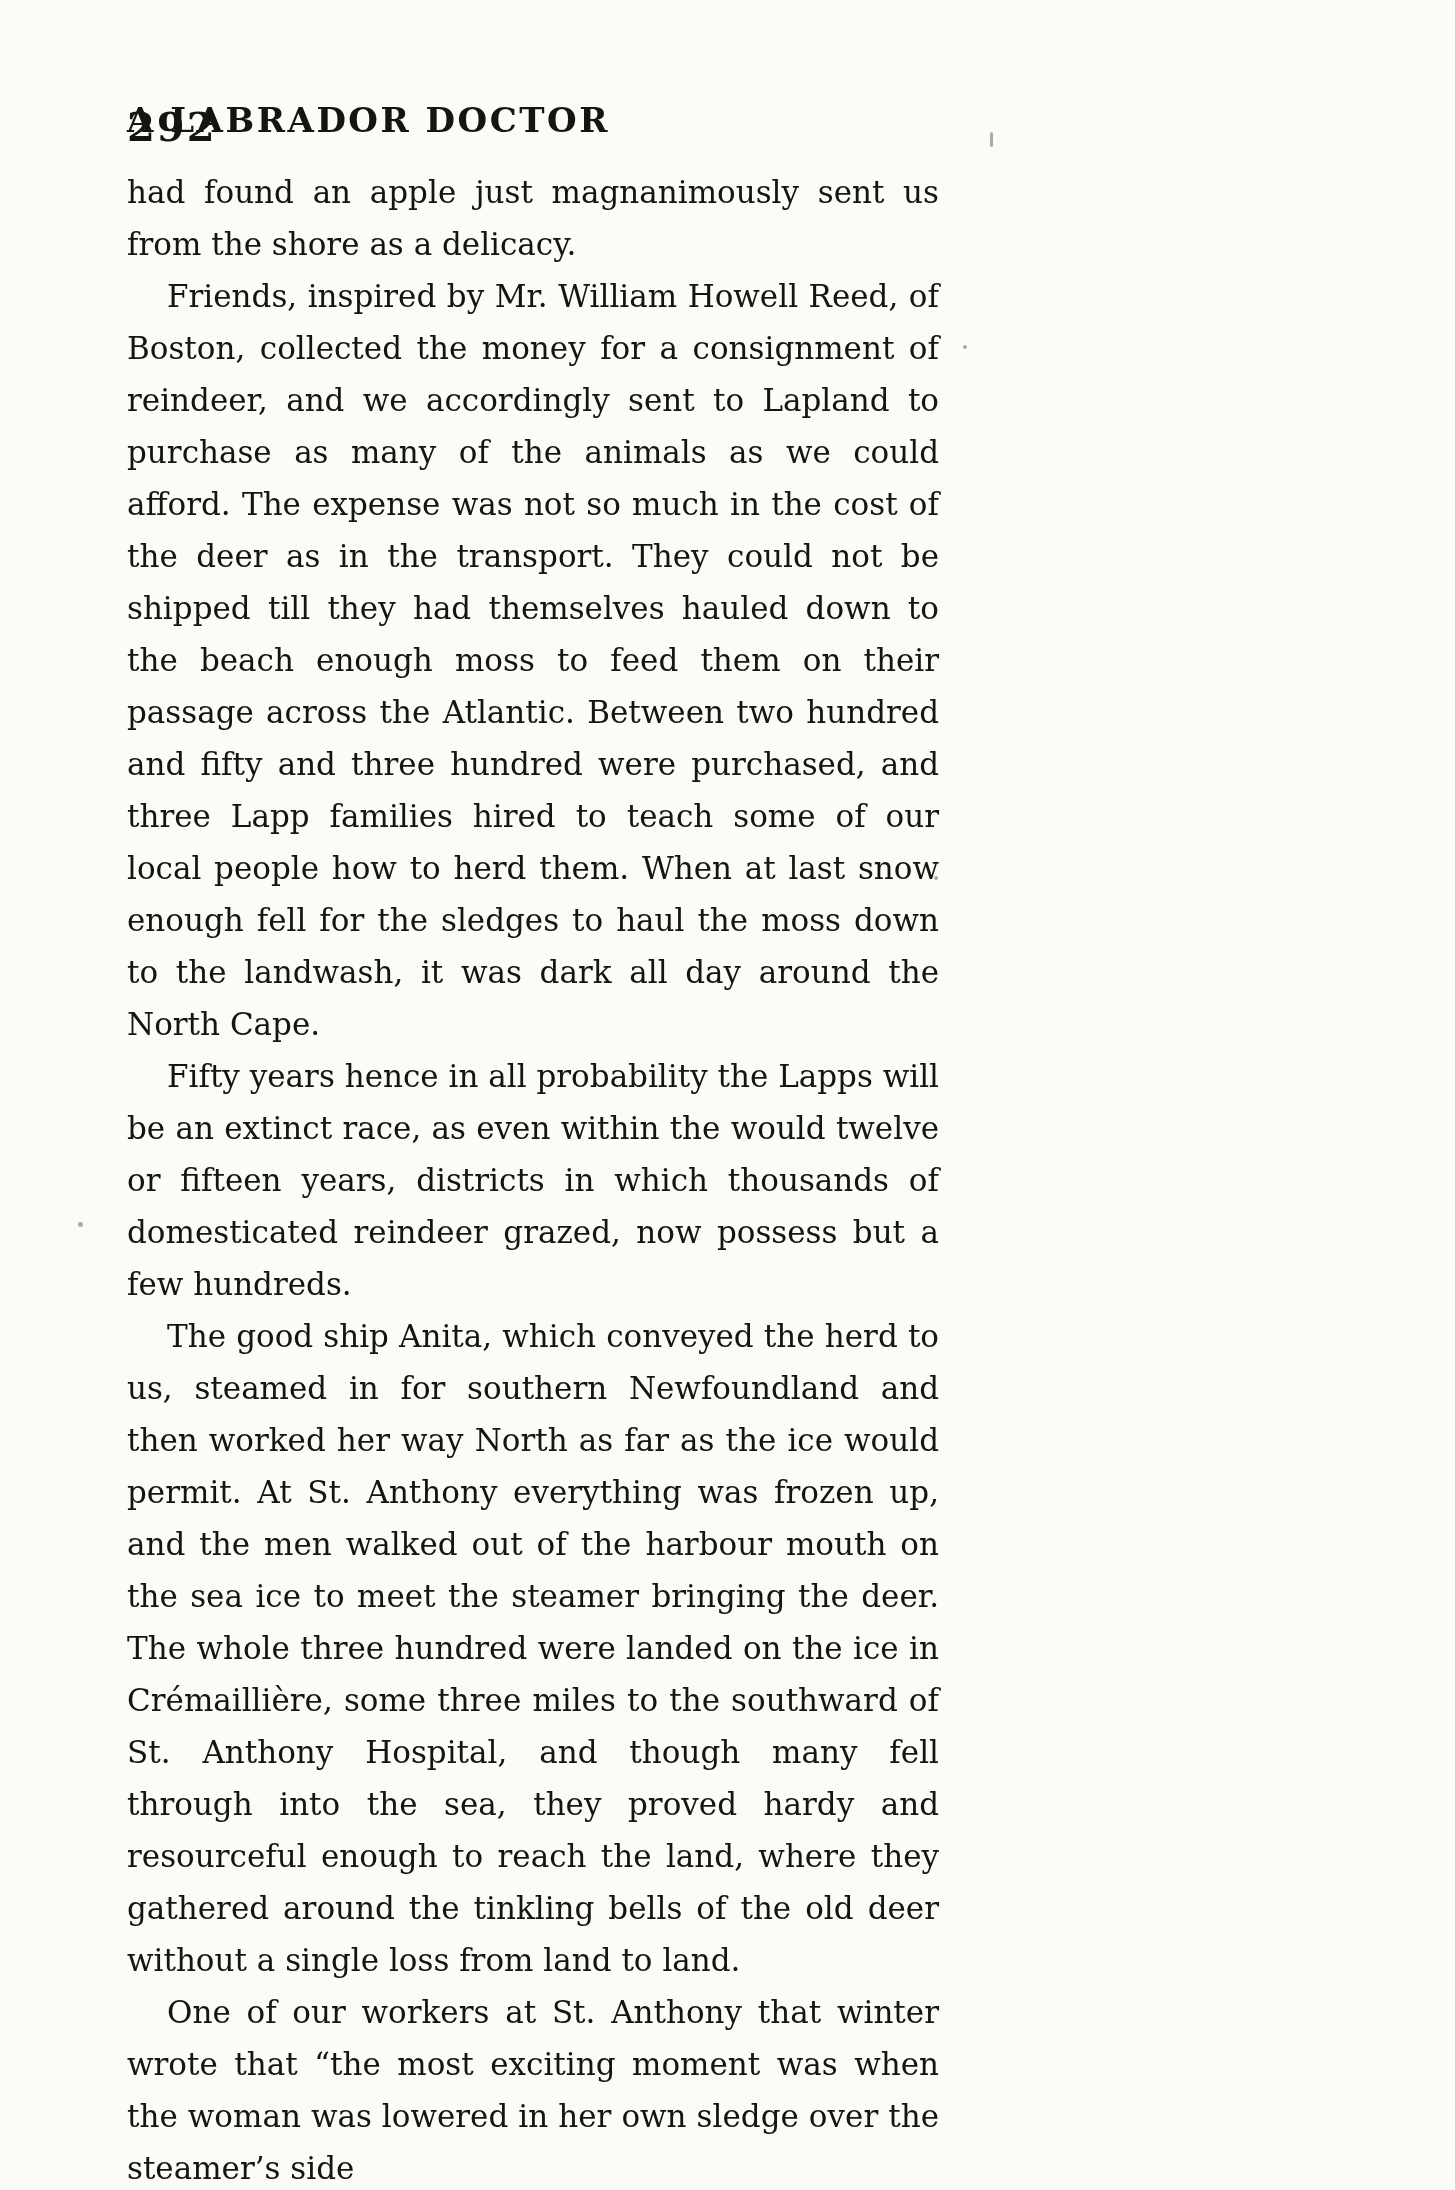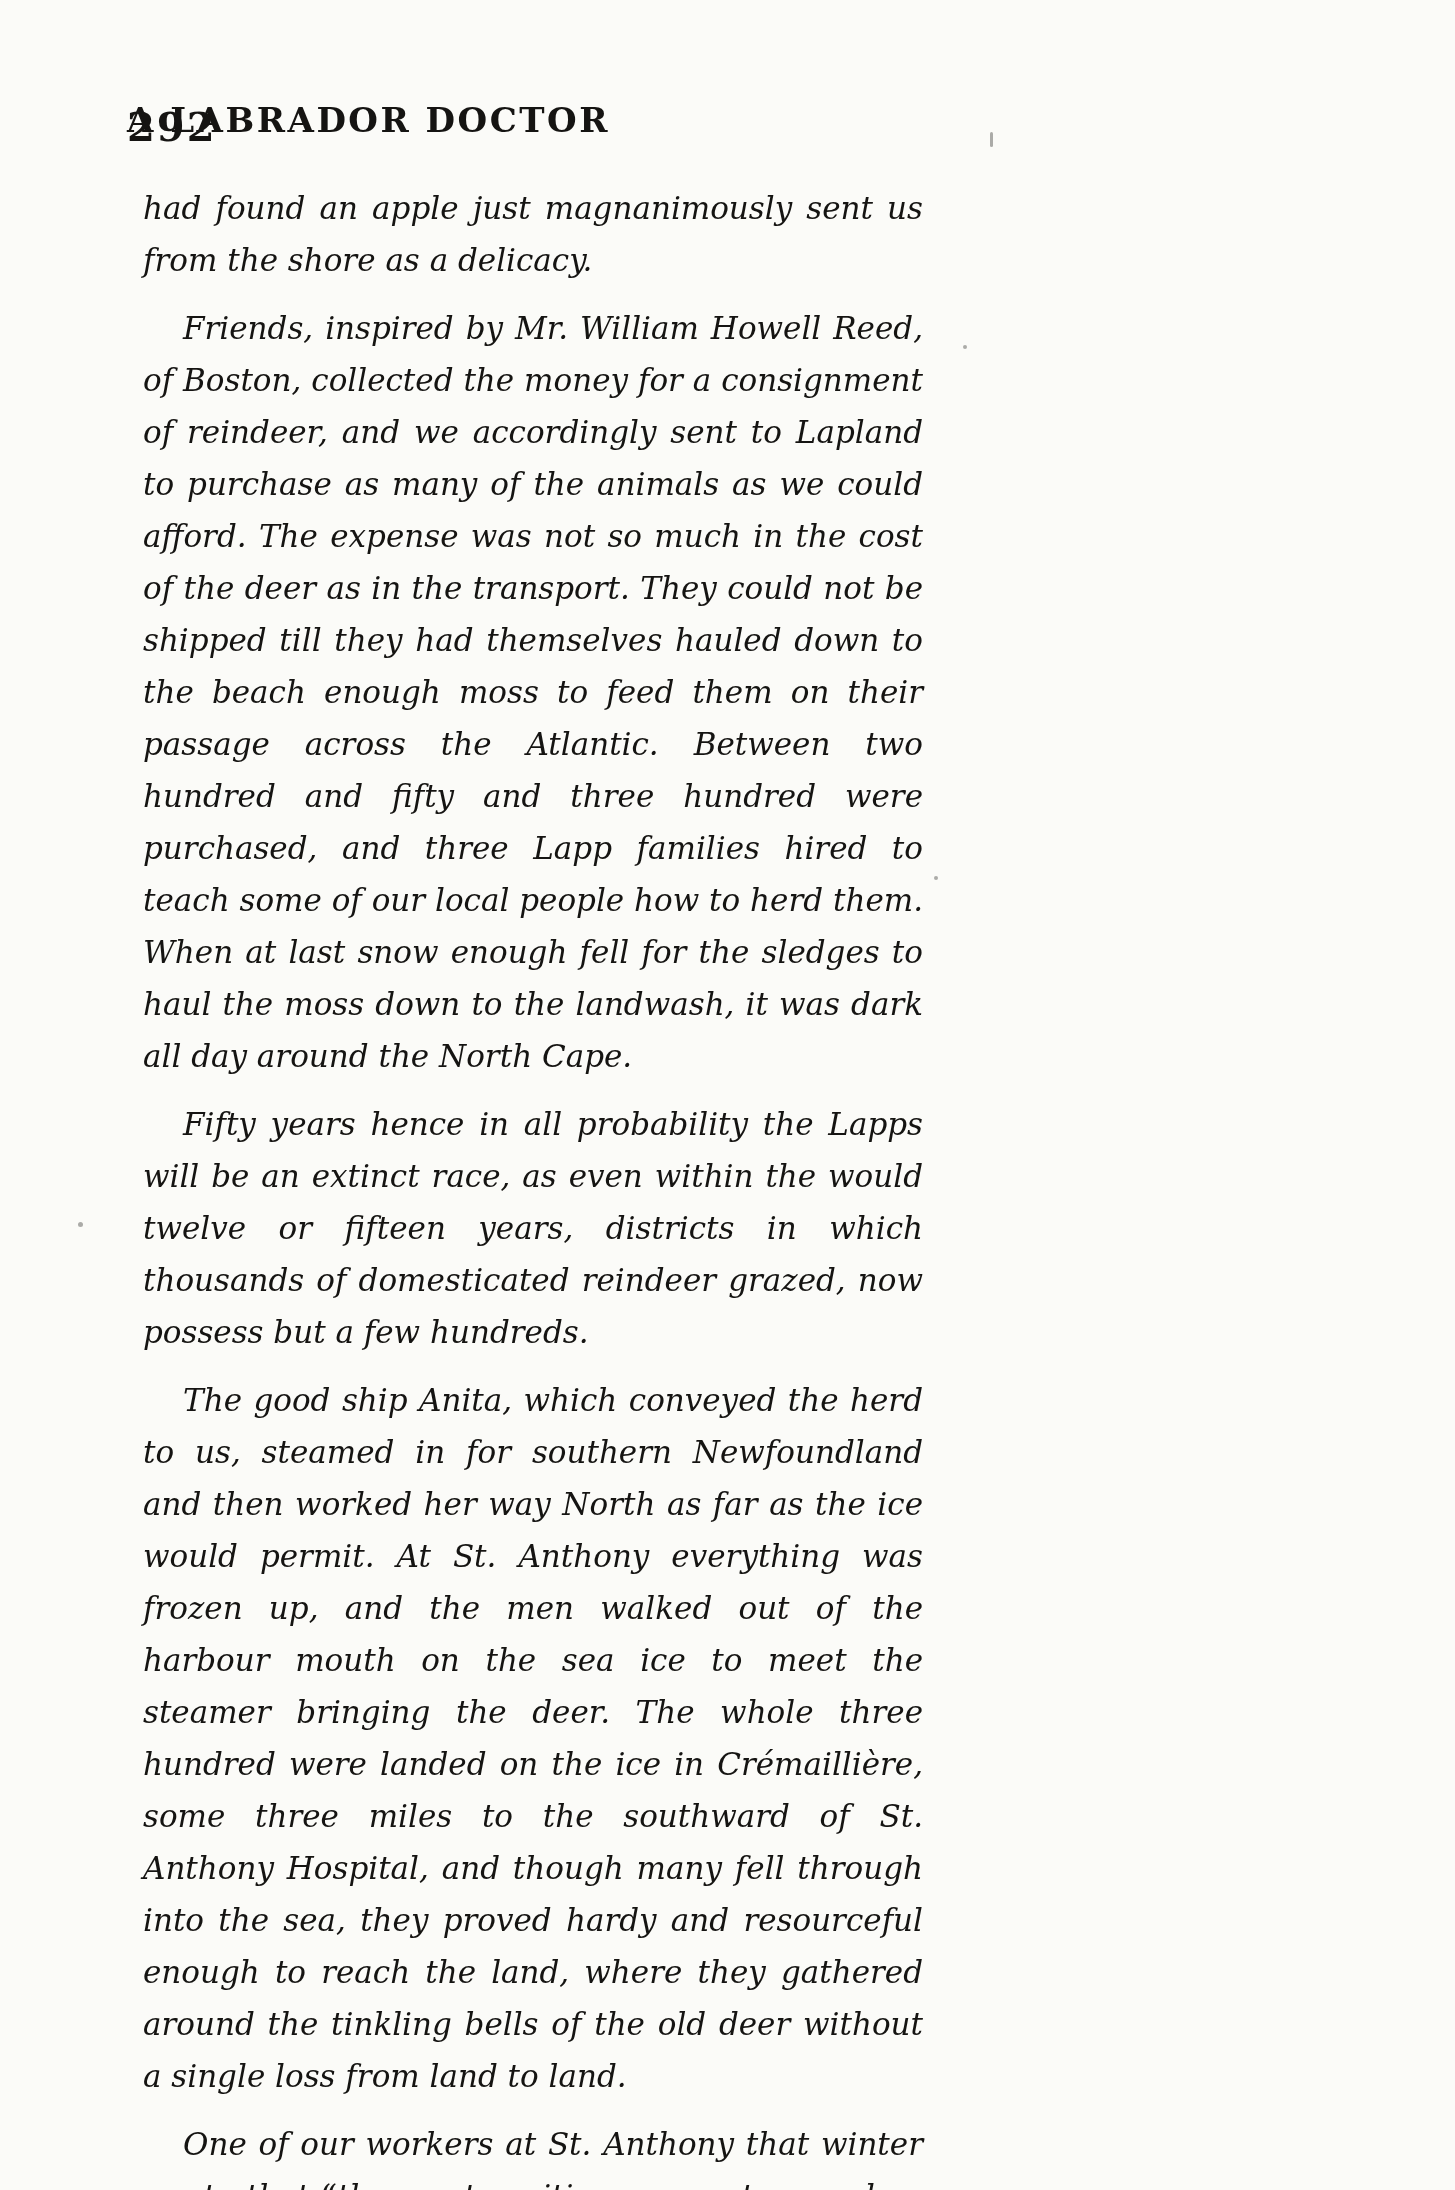--- a/index.html
+++ b/index.html
@@ -47,23 +47,22 @@
     position: absolute;
     top: 166px;
     left: 127px;
     width: 812px;
     font-size: 31px;
     line-height: 52px;
     text-align: justify;
     text-justify: inter-word;
   }
   .para {
-    margin: 16px;
+    margin: 0;
     padding: 0;
-    font-style: italic;
   }
   .para.indent {
     text-indent: 40px;
   }
   
   .speck {
     position: absolute;
     background: #6a6a66;
     opacity: 0.55;
   }

